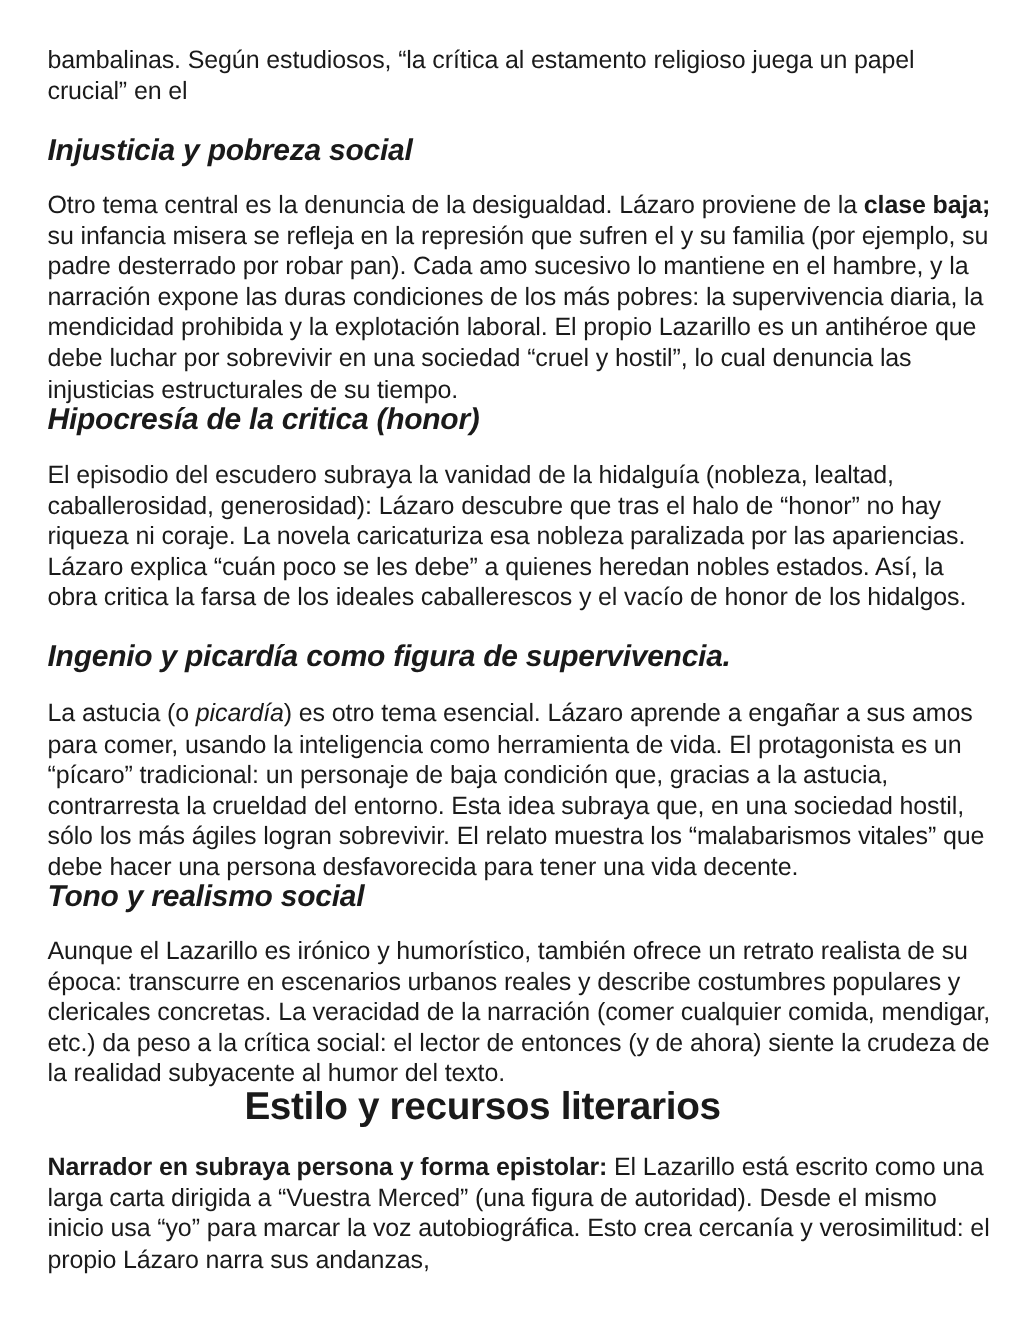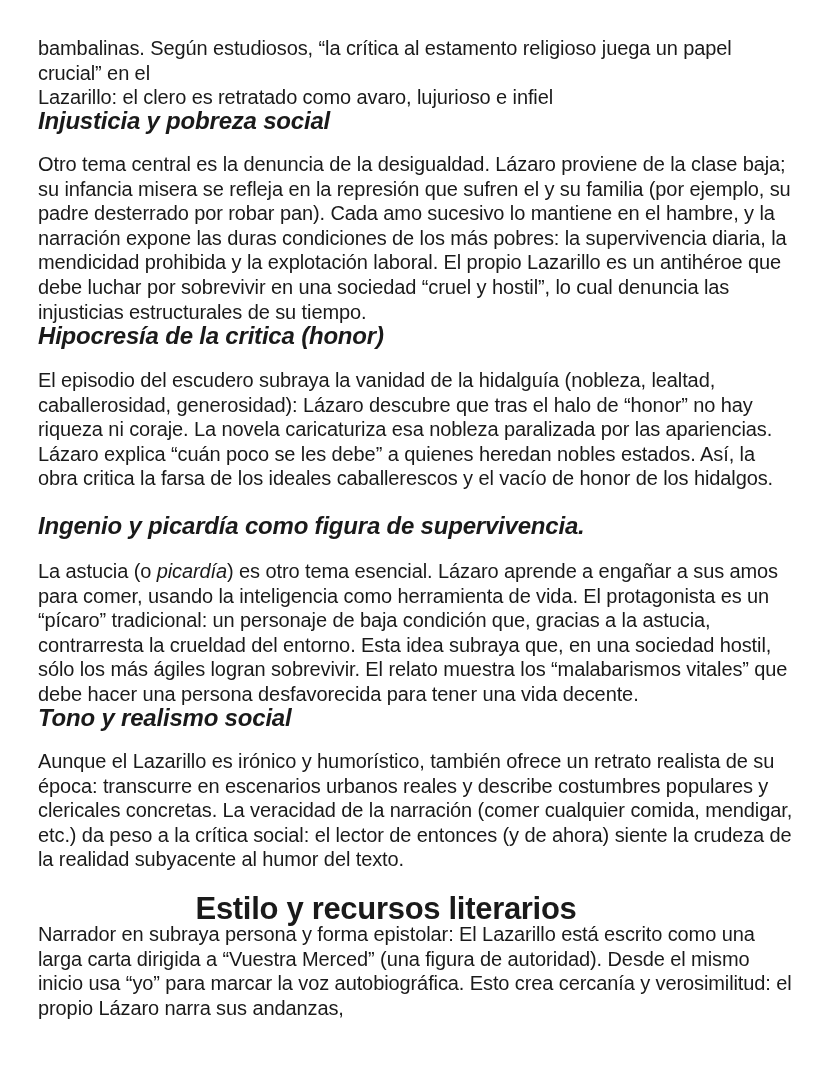--- a/index.html
+++ b/index.html
@@ -20,31 +20,31 @@
   }
   .b1 { position: absolute; top: 36px; left: 38px; width: 760px; }
   .h-inj { position: absolute; top: 106px; left: 38px; }
   .b2 { position: absolute; top: 152px; left: 38px; width: 760px; }
   .h-hip { position: absolute; top: 321px; left: 38px; }
   .b3 { position: absolute; top: 368px; left: 38px; width: 760px; }
   .h-ing { position: absolute; top: 511px; left: 38px; }
   .b4 { position: absolute; top: 559px; left: 38px; width: 760px; }
   .h-ton { position: absolute; top: 703px; left: 38px; }
   .b5 { position: absolute; top: 749px; left: 38px; width: 760px; }
-  .h-est { position: absolute; top: 890px; left: 0; width: 772px; }
+  .h-est { position: absolute; top: 866px; left: 0; width: 772px; }
   .b6 { position: absolute; top: 922px; left: 38px; width: 760px; }
-  strong { font-weight: normal; }
+  strong { font-weight: bold; }
   em { font-style: italic; }
 </style>
 </head>
 <body>
 
 <div class="page">
 
-  <p class="b1"><span>bambalinas. Según estudiosos, “la crítica al estamento religioso juega un papel crucial” en el</span><br><span>Lazarillo: el clero es retratado como avaro, lujurioso e infiel</span></p>
+  <p class="b1"><span>bambalinas. Según estudiosos, “la crítica al estamento religioso juega un papel crucial” en el</span><br></p>
 
   <h2 class="h-inj">Injusticia y pobreza social</h2>
   <p class="b2"><span>Otro tema central es la denuncia de la desigualdad. Lázaro proviene de la </span><strong>clase baja;</strong><span> su infancia misera se refleja en la represión que sufren el y su familia (por ejemplo, su padre desterrado por robar pan). Cada amo sucesivo lo mantiene en el hambre, y la narración expone las duras condiciones de los más pobres: la supervivencia diaria, la mendicidad prohibida y la explotación laboral. El propio Lazarillo es un antihéroe que debe luchar por sobrevivir en una sociedad “cruel y hostil”, lo cual denuncia las injusticias estructurales de su tiempo.</span></p>
 
   <h2 class="h-hip">Hipocresía de la critica (honor)</h2>
   <p class="b3">El episodio del escudero subraya la vanidad de la hidalguía (nobleza, lealtad, caballerosidad, generosidad): Lázaro descubre que tras el halo de “honor” no hay riqueza ni coraje. La novela caricaturiza esa nobleza paralizada por las apariencias. Lázaro explica “cuán poco se les debe” a quienes heredan nobles estados. Así, la obra critica la farsa de los ideales caballerescos y el vacío de honor de los hidalgos.</p>
 
   <h2 class="h-ing">Ingenio y picardía como figura de supervivencia.</h2>
   <p class="b4"><span>La astucia (o </span><em>picardía</em><span>) es otro tema esencial. Lázaro aprende a engañar a sus amos para comer, usando la inteligencia como herramienta de vida. El protagonista es un “pícaro” tradicional: un personaje de baja condición que, gracias a la astucia, contrarresta la crueldad del entorno. Esta idea subraya que, en una sociedad hostil, sólo los más ágiles logran sobrevivir. El relato muestra los “malabarismos vitales” que debe hacer una persona desfavorecida para tener una vida decente.</span></p>
 

